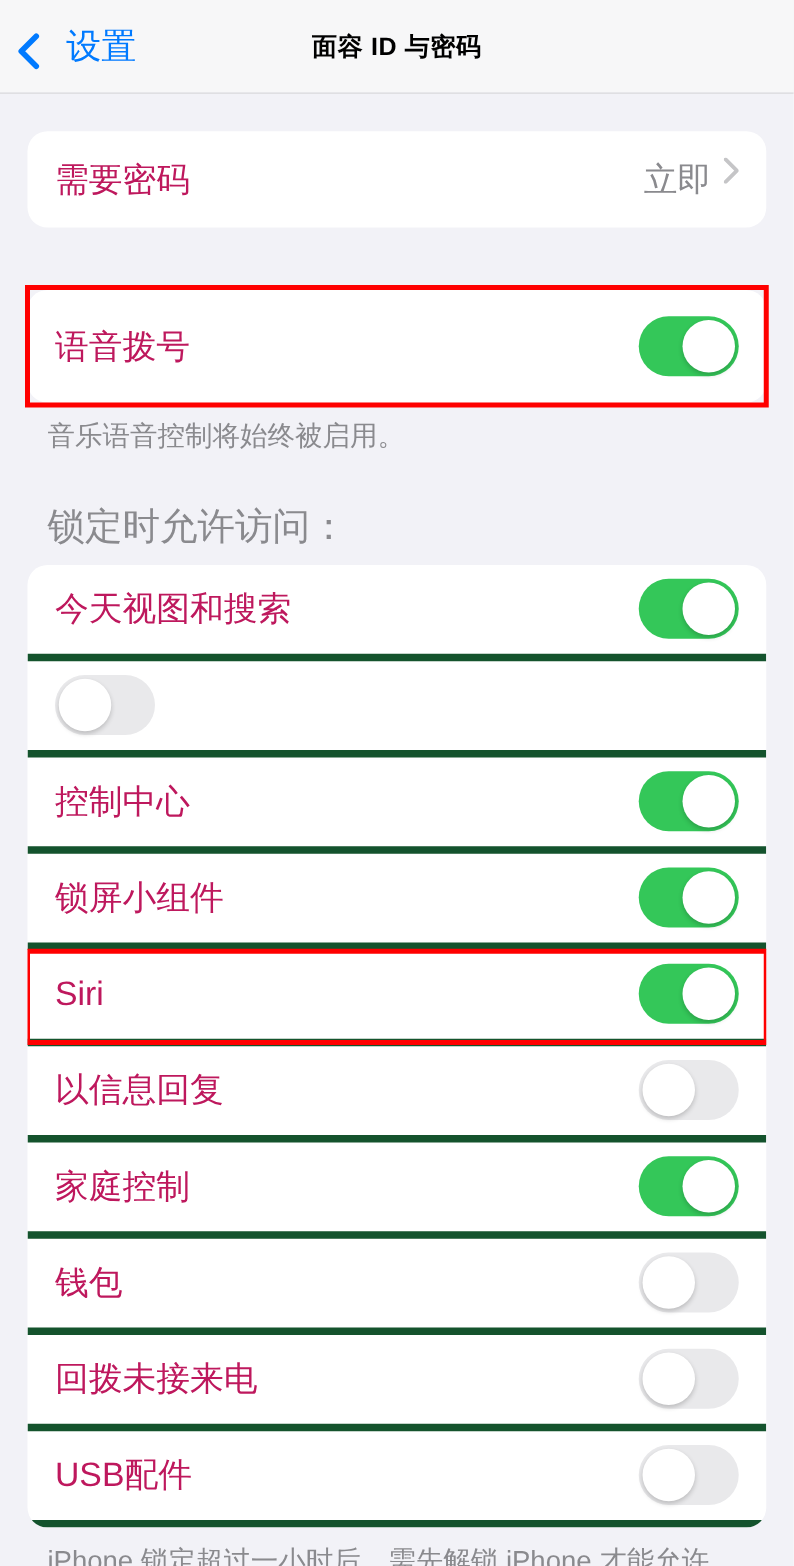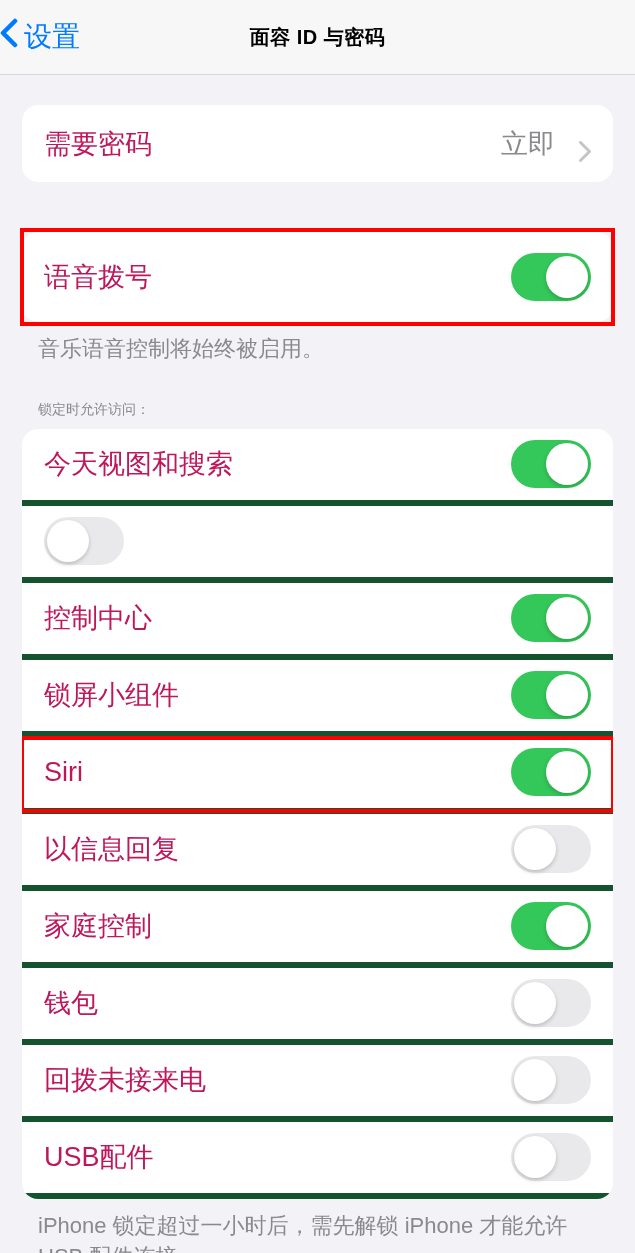--- a/index.html
+++ b/index.html
@@ -18,24 +18,26 @@
     .header {
       display: flex;
       align-items: center;
       height: 75px;
       background: #f7f7f8;
       border-bottom: 1px solid #d8d8dc;
       position: relative;
     }
     .back-button {
       display: flex;
-      align-items: flex-start;
+      align-items: flex-end;
+      padding-left: 14px;
       color: #007aff;
       font-size: 28px;
       cursor: pointer;
+      gap: 15px;
     }
     .chevron-left {
       width: 18px;
       height: 30px;
       margin-right: 6px;
     }
     .header-title {
       position: absolute;
       left: 50%;
       transform: translateX(-50%);
@@ -67,40 +69,40 @@
     .cell:last-child {
       border-bottom: none;
     }
     .cell-label {
       font-size: 27px;
       color: #be185d;
       font-weight: 400;
     }
     .cell-right {
       display: flex;
-      align-items: flex-end;
-      gap: 24px;
+      align-items: flex-start;
+      gap: 10px;
     }
     .cell-detail {
       font-size: 27px;
       color: #8a8a8e;
     }
     .chevron-right {
       width: 12px;
       height: 21px;
       color: #c5c5c7;
     }
     .footer-text {
       font-size: 22px;
       color: #8a8a8e;
       padding: 12px 38px 0 38px;
       line-height: 1.4;
     }
     .section-header {
-      font-size: 14px;
+      font-size: 30px;
       color: #8a8a8e;
       padding: 36px 38px 10px 38px;
     }
     .toggle {
       width: 80px;
       height: 48px;
       border-radius: 24px;
       position: relative;
       cursor: pointer;
       flex-shrink: 0;

